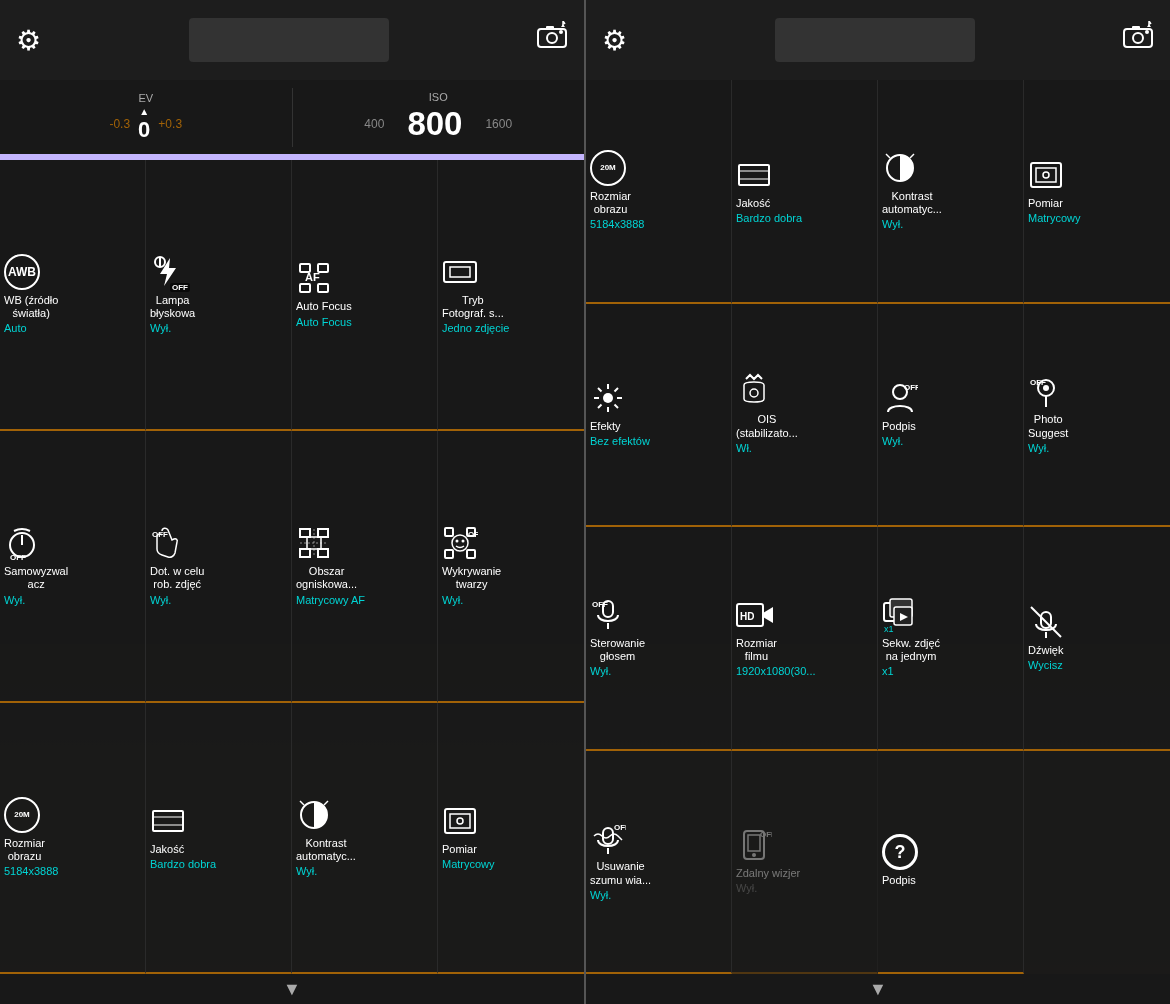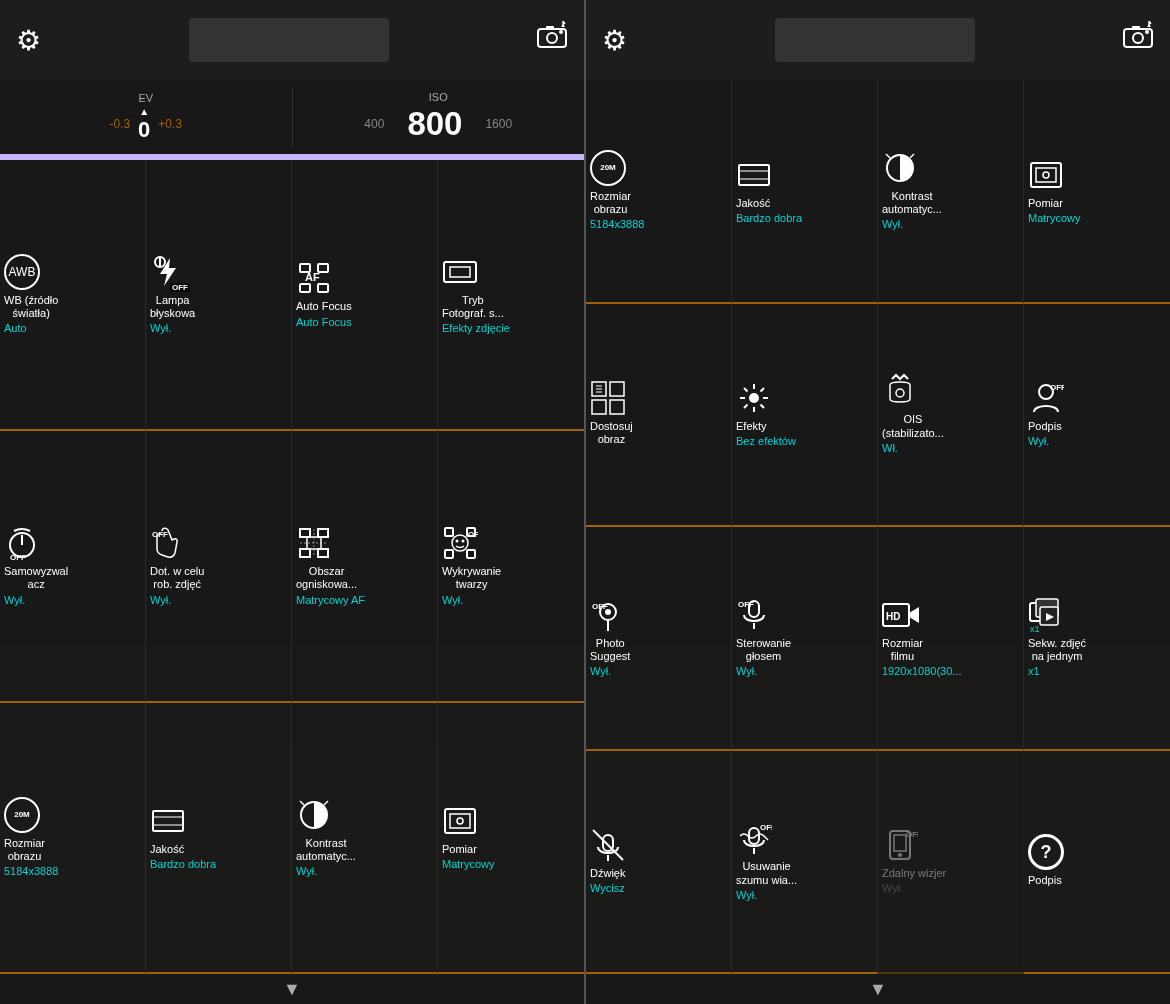--- a/index.html
+++ b/index.html
@@ -285,21 +285,21 @@
           <span class="iso-center">800</span>
           <span class="iso-side">1600</span>
         </div>
       </div>
     </div>
 
     <div class="settings-grid">
 
       <div class="setting-cell">
         <div class="icon-wrapper">
-          <div class="icon-circle-badge" style="font-size:12px; font-weight:normal;">AWB</div>
+          <div class="icon-circle-badge" style="font-size:12px; font-weight:bold;">AWB</div>
         </div>
         <div class="setting-name">WB (źródło<br>światła)</div>
         <div class="setting-value">Auto</div>
       </div>
 
       <div class="setting-cell">
         <div class="icon-wrapper">
           <svg width="36" height="36" viewBox="0 0 36 36" fill="white">
             <polygon points="20,4 10,20 17,20 14,32 26,14 19,14"></polygon>
             <circle cx="10" cy="8" r="5" fill="none" stroke="white" stroke-width="2"></circle>
@@ -326,21 +326,21 @@
       </div>
 
       <div class="setting-cell">
         <div class="icon-wrapper">
           <svg width="36" height="36" viewBox="0 0 36 36" fill="none">
             <rect x="2" y="8" width="32" height="20" rx="2" stroke="white" stroke-width="2"></rect>
             <rect x="8" y="13" width="20" height="10" stroke="white" stroke-width="1.5" fill="none"></rect>
           </svg>
         </div>
         <div class="setting-name">Tryb<br>Fotograf. s...</div>
-        <div class="setting-value">Efekty zdjęcie</div>
+        <div class="setting-value">Jedno zdjęcie</div>
       </div>
 
       <div class="setting-cell">
         <div class="icon-wrapper">
           <svg width="36" height="36" viewBox="0 0 36 36" fill="none">
             <circle cx="18" cy="20" r="12" stroke="white" stroke-width="2"></circle>
             <path d="M18 20 L18 10" stroke="white" stroke-width="2"></path>
             <path d="M10 6 Q18 2 26 6" stroke="white" stroke-width="2" fill="none"></path>
             <text x="6" y="35" fill="white" stroke="none" font-size="8" font-family="Arial" font-weight="bold">OFF</text>
           </svg>
@@ -513,35 +513,20 @@
           <svg width="36" height="36" viewBox="0 0 36 36" fill="none">
             <rect x="3" y="6" width="30" height="24" stroke="white" stroke-width="2" rx="2"></rect>
             <rect x="8" y="11" width="20" height="14" stroke="white" stroke-width="1.5"></rect>
             <circle cx="18" cy="18" r="3" stroke="white" stroke-width="1.5"></circle>
           </svg>
         </div>
         <div class="setting-name">Pomiar</div>
         <div class="setting-value">Matrycowy</div>
       </div>
 
-      <div class="setting-cell">
-        <div class="icon-wrapper">
-          <svg width="36" height="36" viewBox="0 0 36 36" fill="none">
-            <rect x="2" y="2" width="14" height="14" stroke="white" stroke-width="1.5"></rect>
-            <rect x="20" y="2" width="14" height="14" stroke="white" stroke-width="1.5"></rect>
-            <rect x="2" y="20" width="14" height="14" stroke="white" stroke-width="1.5"></rect>
-            <rect x="20" y="20" width="14" height="14" stroke="white" stroke-width="1.5"></rect>
-            <line x1="6" y1="6" x2="12" y2="6" stroke="white" stroke-width="1"></line>
-            <line x1="6" y1="9" x2="12" y2="9" stroke="white" stroke-width="1"></line>
-            <line x1="6" y1="12" x2="12" y2="12" stroke="white" stroke-width="1"></line>
-          </svg>
-        </div>
-        <div class="setting-name">Dostosuj<br>obraz</div>
-        <div class="setting-value"></div>
-      </div>
 
       <div class="setting-cell">
         <div class="icon-wrapper">
           <svg width="36" height="36" viewBox="0 0 36 36" fill="none">
             <circle cx="18" cy="18" r="5" fill="white"></circle>
             <line x1="18" y1="4" x2="18" y2="9" stroke="white" stroke-width="2"></line>
             <line x1="18" y1="27" x2="18" y2="32" stroke="white" stroke-width="2"></line>
             <line x1="4" y1="18" x2="9" y2="18" stroke="white" stroke-width="2"></line>
             <line x1="27" y1="18" x2="32" y2="18" stroke="white" stroke-width="2"></line>
             <line x1="8" y1="8" x2="11.5" y2="11.5" stroke="white" stroke-width="2"></line>

